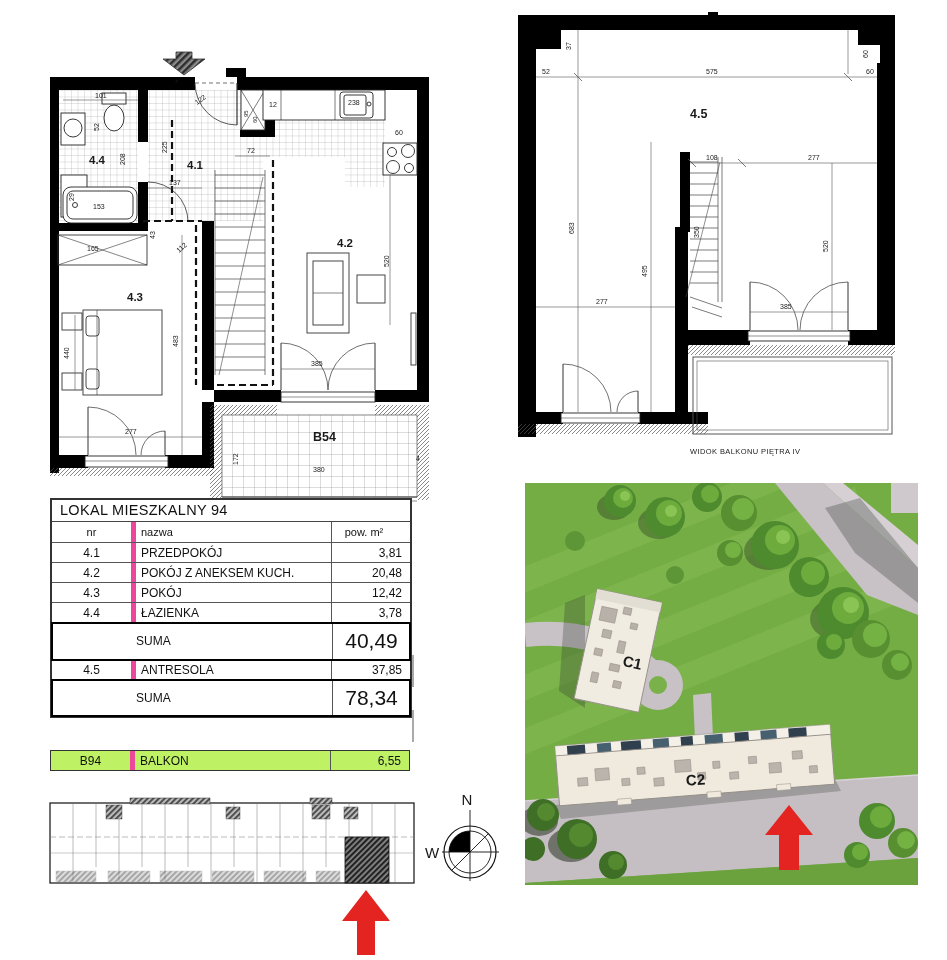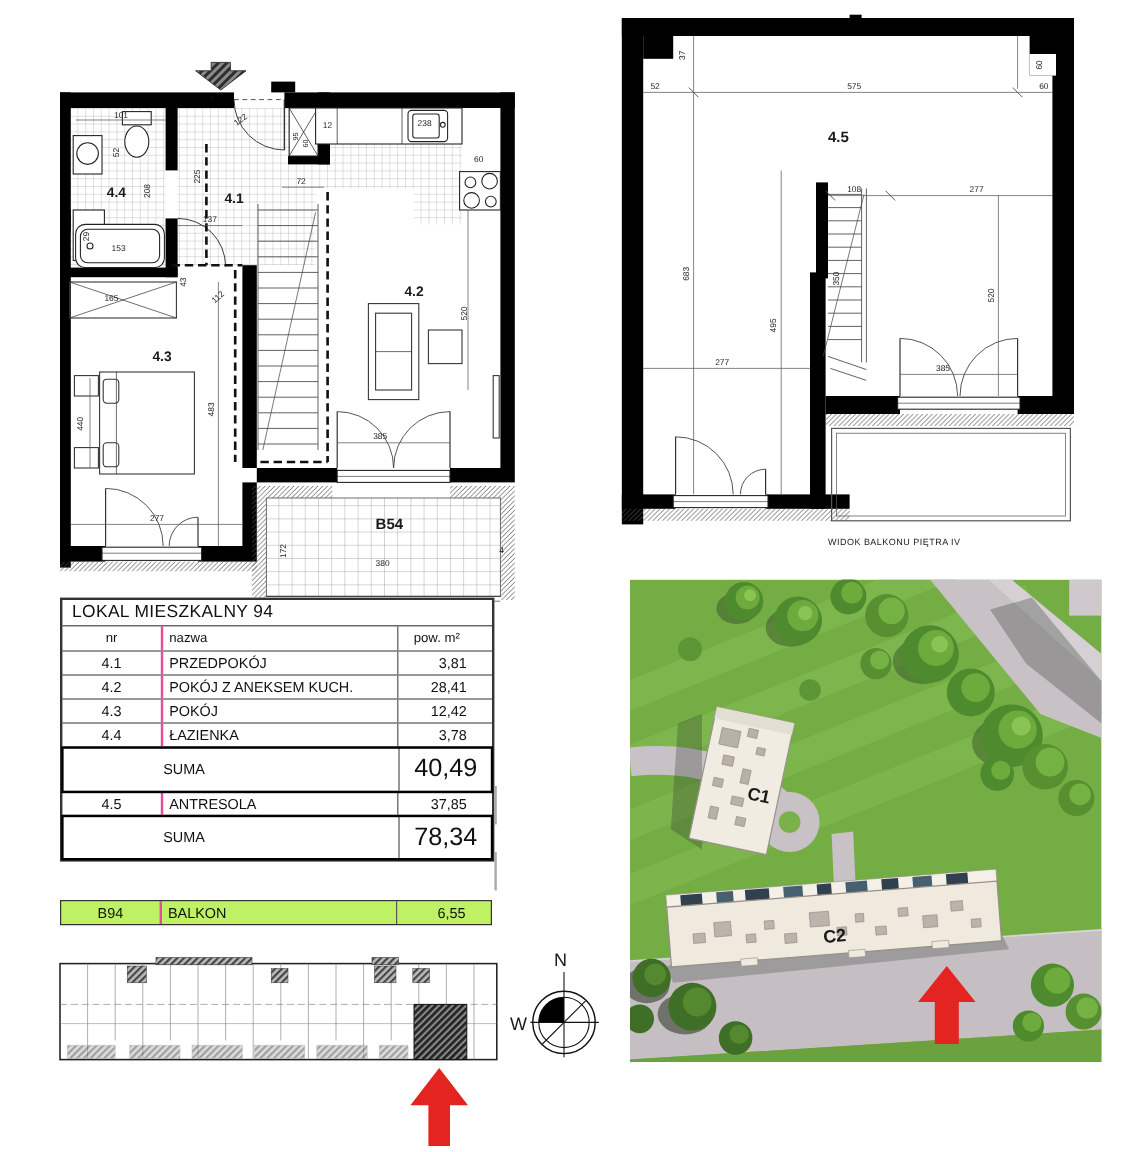--- a/index.html
+++ b/index.html
@@ -6,23 +6,23 @@
   body{width:947px;height:960px;position:relative;font-family:"Liberation Sans",sans-serif;color:#111;overflow:hidden;}
   svg text{font-family:"Liberation Sans",sans-serif;fill:#1a1a1a;}
   .abs{position:absolute;}
   
   .lokal{position:absolute;left:50px;top:498px;width:358px;border:2px solid #333;background:#fff;font-size:12px;}
   .t-title{height:21px;line-height:21px;padding-left:8px;font-size:14.5px;letter-spacing:.3px;border-bottom:1px solid #444;}
   .t-grid{display:grid;grid-template-columns:84px 196px 78px;align-items:center;border-bottom:1px solid #555;}
   .t-grid>div{height:100%;display:flex;align-items:center;}
   .t-head{height:20px;font-size:11px;}
   .t-row{height:19px;}
-  .c-nr{justify-content:center;border-right:2px solid #ec4899;}
+  .c-nr{justify-content:center;border-right:5px solid #ec4899;}
   .c-nz{padding-left:5px;border-right:1px solid #555;}
-  .c-pw{justify-content:flex-end;padding-right:21px;}
+  .c-pw{justify-content:flex-end;padding-right:8px;}
   .t-head .c-pw{justify-content:center;padding-right:14px;}
   .t-suma{display:grid;grid-template-columns:280px 78px;align-items:center;height:36px;outline:2.5px solid #000;outline-offset:-1px;border-bottom:1px solid #555;position:relative;z-index:2;}
   .t-suma .s-label{padding-left:84px;}
   .t-suma .s-val{font-size:21px;display:flex;justify-content:center;border-left:1px solid #555;height:100%;align-items:center;}
   .balkon-row{position:absolute;left:50px;top:750px;width:358px;border:1.5px solid #333;background:#bef264;font-size:12px;}
   .balkon-row .t-grid{border-bottom:none;height:19px;}
   .tick-r{position:absolute;width:2px;background:#aaa;}
 </style>
 </head>
 <body>
@@ -347,21 +347,21 @@
     <div class="c-pw">pow. m²</div>
   </div>
   <div class="t-grid t-row">
     <div class="c-nr">4.1</div>
     <div class="c-nz">PRZEDPOKÓJ</div>
     <div class="c-pw">3,81</div>
   </div>
   <div class="t-grid t-row">
     <div class="c-nr">4.2</div>
     <div class="c-nz">POKÓJ Z ANEKSEM KUCH.</div>
-    <div class="c-pw">28,41</div>
+    <div class="c-pw">20,48</div>
   </div>
   <div class="t-grid t-row">
     <div class="c-nr">4.3</div>
     <div class="c-nz">POKÓJ</div>
     <div class="c-pw">12,42</div>
   </div>
   <div class="t-grid t-row">
     <div class="c-nr">4.4</div>
     <div class="c-nz">ŁAZIENKA</div>
     <div class="c-pw">3,78</div>

